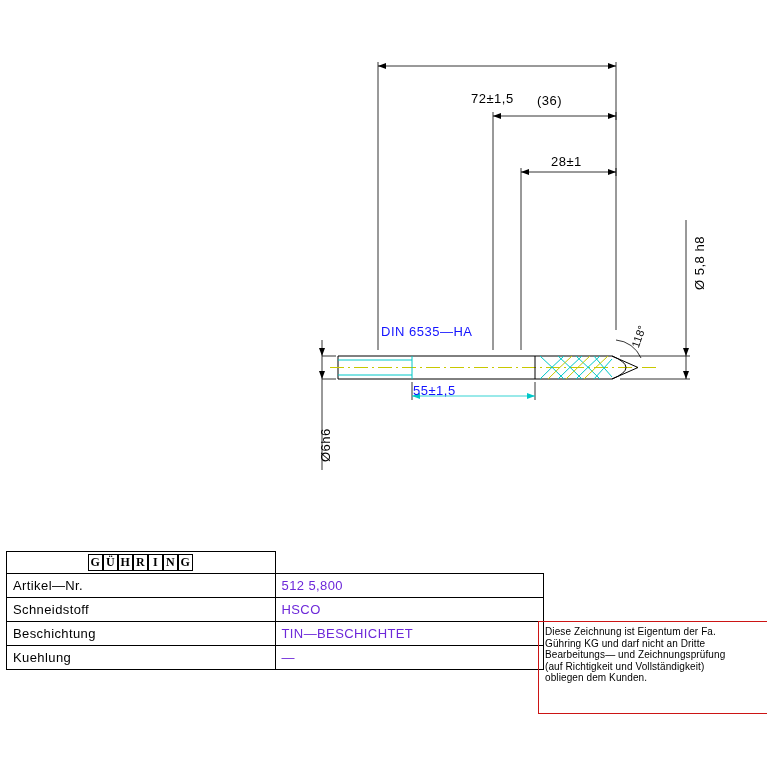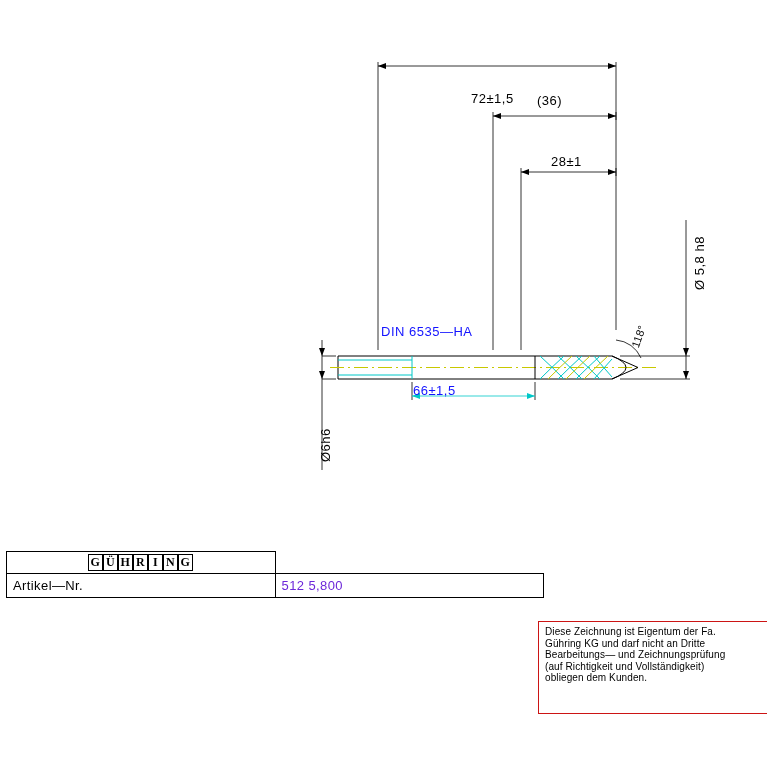--- a/index.html
+++ b/index.html
@@ -194,21 +194,21 @@
 </svg>
 
 <div class="lbl" style="left:471px; top:43px;margin-top:48px;">72±1,5</div>
 
 <div class="lbl" style="left:537px; top:93px;">(36)</div>
 
 <div class="lbl" style="left:551px; top:154px;">28±1</div>
 
 <div class="lbl blue" style="left:381px; top:312px;margin-top:12px;">DIN 6535—HA</div>
 
-<div class="lbl blue" style="left:413px; top:383px;">66±1,5</div>
+<div class="lbl blue" style="left:413px; top:383px;">55±1,5</div>
 
 <div class="lbl rot90" style="left:692px; top:290px;">Ø 5,8 h8</div>
 
 <div class="lbl rot90" style="left:318px; top:462px;">Ø6h6</div>
 
 <div class="lbl small" style="left:629px; top:345px; transform:rotate(-70deg); transform-origin:left top;">118°</div>
 
 <table id="titleblock">
   <tbody>
     <tr class="logo-row">
@@ -223,20 +223,32 @@
           <span class="ch">G</span>
         </div>
       </td>
       <td class="blankcell"></td>
     </tr>
 
     <tr>
       <td class="key">Artikel—Nr.</td>
       <td class="val">512  5,800</td>
     </tr>
+    <tr>
+      <td class="key">Schneidstoff</td>
+      <td class="val">HSCO</td>
+    </tr>
+    <tr>
+      <td class="key">Beschichtung</td>
+      <td class="val">TIN—BESCHICHTET</td>
+    </tr>
+    <tr>
+      <td class="key">Kuehlung</td>
+      <td class="val">—</td>
+    </tr>
   </tbody>
 </table>
 
 <div id="notebox">
   <p>Diese Zeichnung ist Eigentum der Fa.</p>
   <p>Gühring KG und darf nicht an Dritte</p>
   <p>Bearbeitungs— und Zeichnungsprüfung</p>
   <p>(auf Richtigkeit und Vollständigkeit)</p>
   <p>obliegen dem Kunden.</p>
 </div>

